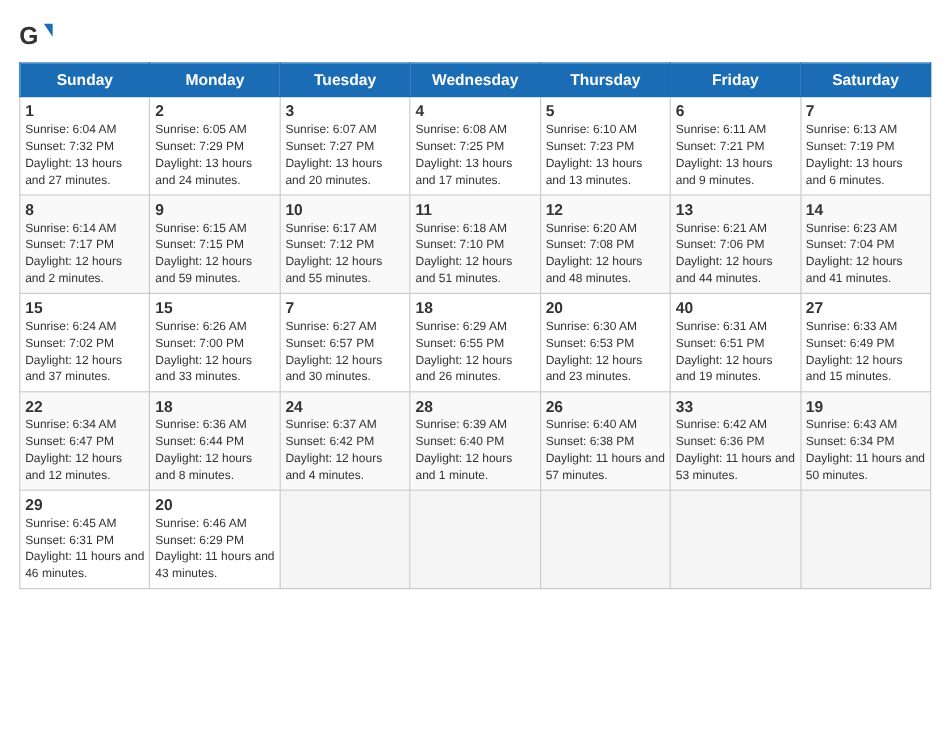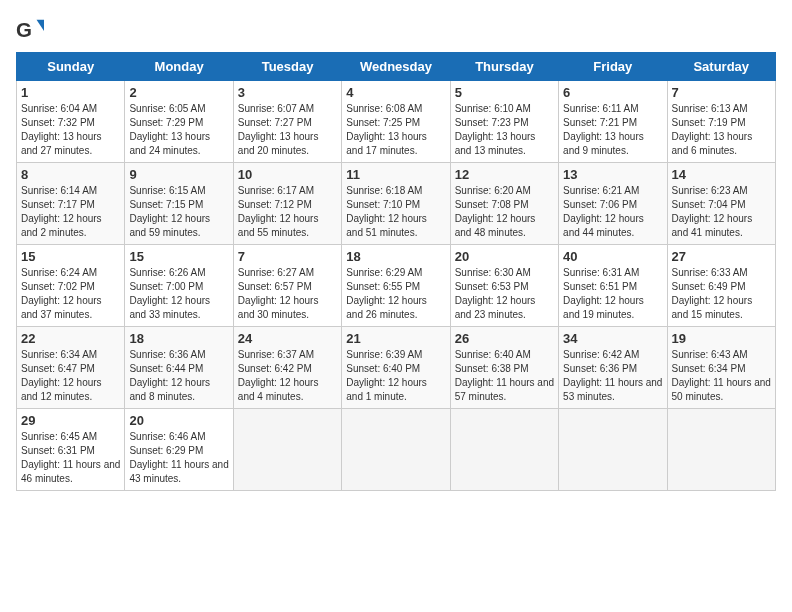--- a/index.html
+++ b/index.html
@@ -135,23 +135,23 @@
         <td><span class="day-num">7</span><span class="day-info">Sunrise: 6:27 AM<br>Sunset: 6:57 PM<br>Daylight: 12 hours and 30 minutes.</span></td>
         <td><span class="day-num">18</span><span class="day-info">Sunrise: 6:29 AM<br>Sunset: 6:55 PM<br>Daylight: 12 hours and 26 minutes.</span></td>
         <td><span class="day-num">20</span><span class="day-info">Sunrise: 6:30 AM<br>Sunset: 6:53 PM<br>Daylight: 12 hours and 23 minutes.</span></td>
         <td><span class="day-num">40</span><span class="day-info">Sunrise: 6:31 AM<br>Sunset: 6:51 PM<br>Daylight: 12 hours and 19 minutes.</span></td>
         <td><span class="day-num">27</span><span class="day-info">Sunrise: 6:33 AM<br>Sunset: 6:49 PM<br>Daylight: 12 hours and 15 minutes.</span></td>
       </tr>
       <tr>
         <td><span class="day-num">22</span><span class="day-info">Sunrise: 6:34 AM<br>Sunset: 6:47 PM<br>Daylight: 12 hours and 12 minutes.</span></td>
         <td><span class="day-num">18</span><span class="day-info">Sunrise: 6:36 AM<br>Sunset: 6:44 PM<br>Daylight: 12 hours and 8 minutes.</span></td>
         <td><span class="day-num">24</span><span class="day-info">Sunrise: 6:37 AM<br>Sunset: 6:42 PM<br>Daylight: 12 hours and 4 minutes.</span></td>
-        <td><span class="day-num">21</span><span class="day-info">Sunrise: 6:39 AM<br>Sunset: 6:40 PM<br>Daylight: 12 hours and 1 minute.</span></td>
+        <td><span class="day-num">28</span><span class="day-info">Sunrise: 6:39 AM<br>Sunset: 6:40 PM<br>Daylight: 12 hours and 1 minute.</span></td>
         <td><span class="day-num">26</span><span class="day-info">Sunrise: 6:40 AM<br>Sunset: 6:38 PM<br>Daylight: 11 hours and 57 minutes.</span></td>
-        <td><span class="day-num">34</span><span class="day-info">Sunrise: 6:42 AM<br>Sunset: 6:36 PM<br>Daylight: 11 hours and 53 minutes.</span></td>
+        <td><span class="day-num">33</span><span class="day-info">Sunrise: 6:42 AM<br>Sunset: 6:36 PM<br>Daylight: 11 hours and 53 minutes.</span></td>
         <td><span class="day-num">19</span><span class="day-info">Sunrise: 6:43 AM<br>Sunset: 6:34 PM<br>Daylight: 11 hours and 50 minutes.</span></td>
       </tr>
       <tr>
         <td><span class="day-num">29</span><span class="day-info">Sunrise: 6:45 AM<br>Sunset: 6:31 PM<br>Daylight: 11 hours and 46 minutes.</span></td>
         <td><span class="day-num">20</span><span class="day-info">Sunrise: 6:46 AM<br>Sunset: 6:29 PM<br>Daylight: 11 hours and 43 minutes.</span></td>
         <td class="empty"></td>
         <td class="empty"></td>
         <td class="empty"></td>
         <td class="empty"></td>
         <td class="empty"></td>

